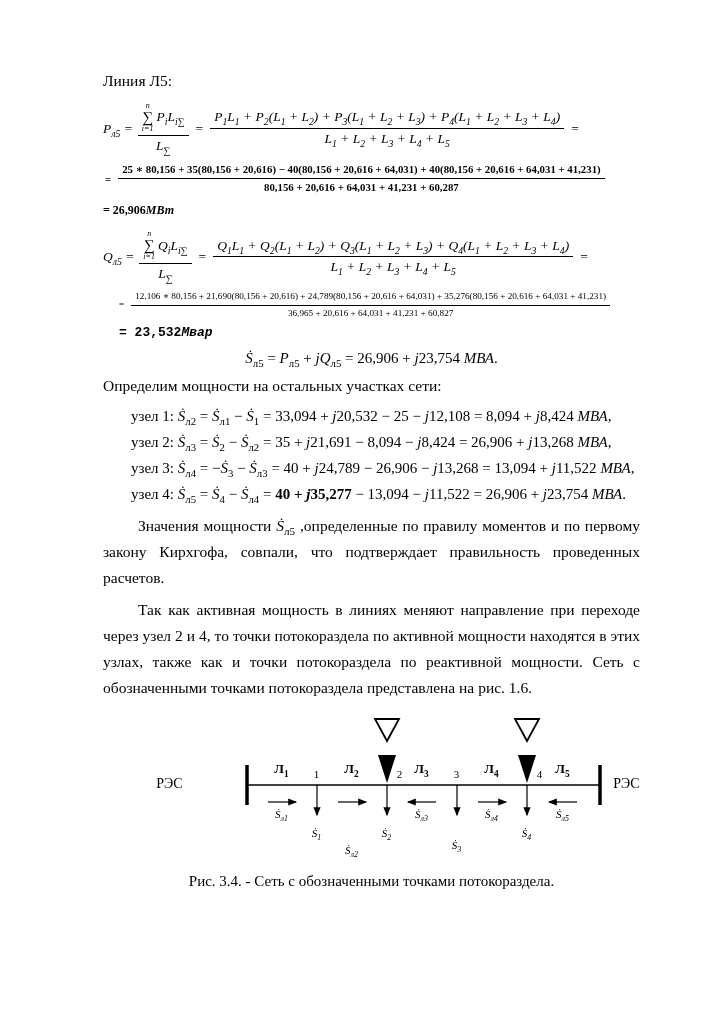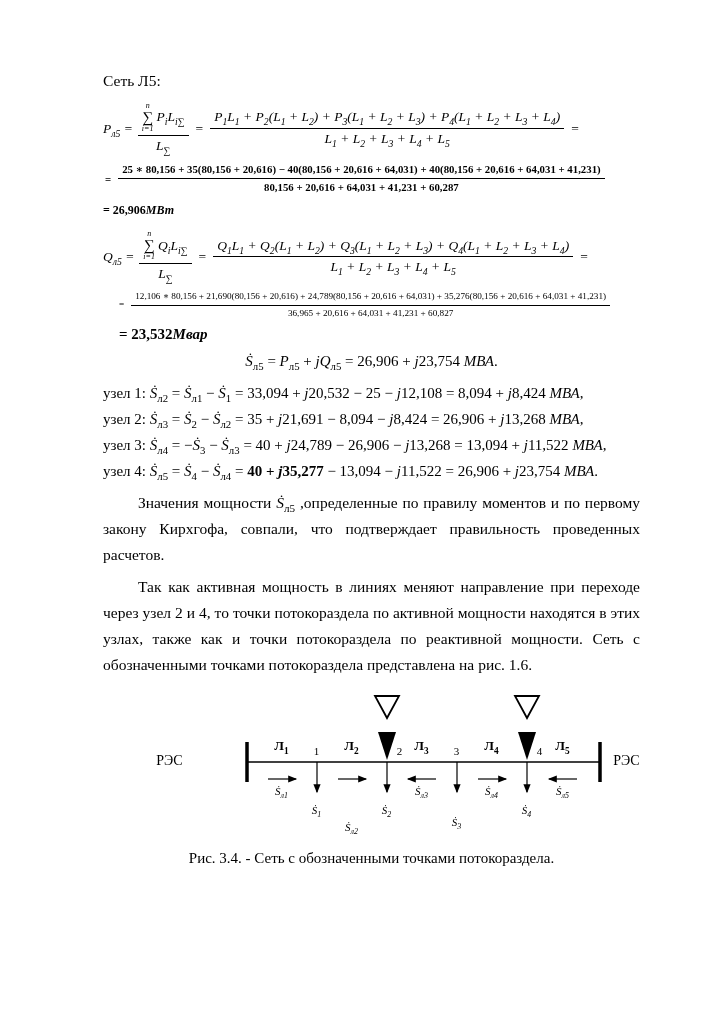--- a/index.html
+++ b/index.html
@@ -11,21 +11,21 @@
   }
   .page { width:724px; height:1024px; padding:72px 84px 0 103px; }
 
   .heading { font-size:15.5px; margin-bottom:12px; }
 
   .math-row { display:flex; align-items:center; white-space:nowrap; line-height:1.3; }
   .f14 { font-size:13.5px; }
   .f11 { font-size:10.8px; }
   .f9  { font-size:9.2px; }
   .f12r{ font-size:12px; }
-  .f10r{ font-size:15px; }
+  .f10r{ font-size:13px;font-family:Liberation Mono, monospace; }
   .bold { font-weight:bold; }
   .ital { font-style:italic; }
 
   .frac { display:inline-flex; flex-direction:column; align-items:center; margin:0 5px; line-height:1.25; }
   .frac .num { display:flex; align-items:center; justify-content:center; border-bottom:1.2px solid #000; padding:0 4px 2px 4px; }
   .frac .den { padding-top:2px; text-align:center; }
   .meq { margin:0 2px; }
 
   .bigsum { display:inline-flex; flex-direction:column; align-items:center; line-height:1; margin-right:3px; font-style:normal; }
   .bigsum .s-top, .bigsum .s-bot { font-size:8px; font-style:italic; }
@@ -38,42 +38,42 @@
   #row-p3 { margin-bottom:12px; }
   #row-q1 { margin-bottom:8px; }
   #row-q2 { margin-bottom:6px; margin-left:14px; }
   #row-q3 { margin-bottom:8px; margin-left:16px; }
 
   .s-row { text-align:center; font-size:15px; margin:6px 0 10px 0; }
 
   .intro { font-size:15.5px; margin-bottom:8px; }
 
   .node-row { font-size:15px; line-height:26px; white-space:nowrap; }
-  .node-label { font-style:normal; }
+  .node-label { font-style:normal;margin-left:28px; }
 
   .body-p { font-size:15.5px; line-height:26px; text-align:justify; text-indent:35px; margin-top:6px; }
 
   .figure { margin-top:14px; }
   .diagram { position:relative; width:510px; height:138px; margin:0 auto; }
   .diagram svg { position:absolute; left:0; top:0; }
   .dlabel { position:absolute; text-align:center; }
   .lbl-src  { font-size:14px; width:46px; top:61px; }
   .lbl-line { font-size:13px; font-weight:bold; width:44px; top:46px; }
   .lbl-node { font-size:11px; width:14px; top:53px; }
   .lbl-flow { font-size:11px; font-style:italic; width:44px; top:93px; }
   .lbl-load { font-size:11px; font-style:italic; width:44px; top:112px; }
 
   .caption { text-align:center; font-size:15px; margin-top:20px; }
 </style>
 </head>
 <body>
 
 <div class="page">
 
-  <div class="heading">Сеть Л5:</div>
+  <div class="heading">Линия Л5:</div>
 
   <div class="math-row f14" id="row-p1">
     <span class="ital">P<sub>л5</sub> =</span>
     <span class="frac">
       <span class="num">
         <span class="bigsum">
           <span class="s-top">n</span>
           <span class="s-mid">∑</span>
           <span class="s-bot">i=1</span>
         </span>
@@ -141,20 +141,21 @@
 
   <div class="math-row f10r bold" id="row-q3">
     <span>= 23,532 </span>
     <span class="ital">Мвар</span>
   </div>
 
   <div class="s-row">
     <span><i>Ṡ</i><sub>л5</sub> = <i>P</i><sub>л5</sub> + <i>jQ</i><sub>л5</sub> = 26,906 + <i>j</i>23,754 <i>МВА</i>.</span>
   </div>
 
+  <div class="intro">Определим мощности на остальных участках сети:</div>
 
   <div class="node-row">
     <span class="node-label">узел 1: </span><span><i>Ṡ</i><sub>л2</sub> = <i>Ṡ</i><sub>л1</sub> − <i>Ṡ</i><sub>1</sub> = 33,094 + <i>j</i>20,532 − 25 − <i>j</i>12,108 = 8,094 + <i>j</i>8,424 <i>МВА</i>,</span>
   </div>
   <div class="node-row">
     <span class="node-label">узел 2: </span><span><i>Ṡ</i><sub>л3</sub> = <i>Ṡ</i><sub>2</sub> − <i>Ṡ</i><sub>л2</sub> = 35 + <i>j</i>21,691 − 8,094 − <i>j</i>8,424 = 26,906 + <i>j</i>13,268 <i>МВА</i>,</span>
   </div>
   <div class="node-row">
     <span class="node-label">узел 3: </span><span><i>Ṡ</i><sub>л4</sub> = −<i>Ṡ</i><sub>3</sub> − <i>Ṡ</i><sub>л3</sub> = 40 + <i>j</i>24,789 − 26,906 − <i>j</i>13,268 = 13,094 + <i>j</i>11,522 <i>МВА</i>,</span>
   </div>

